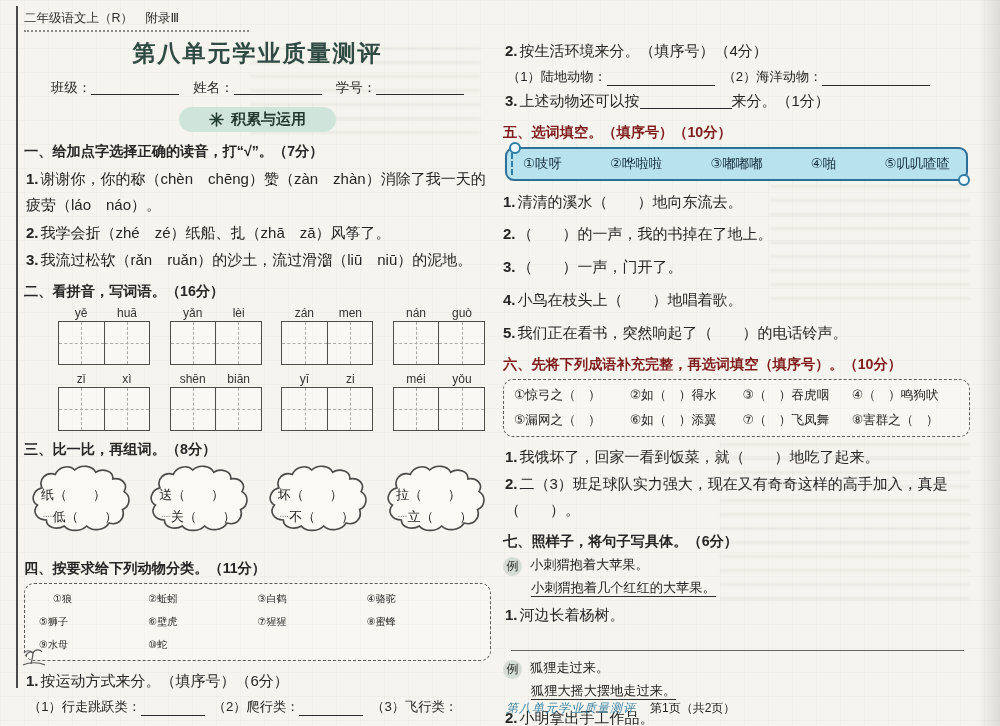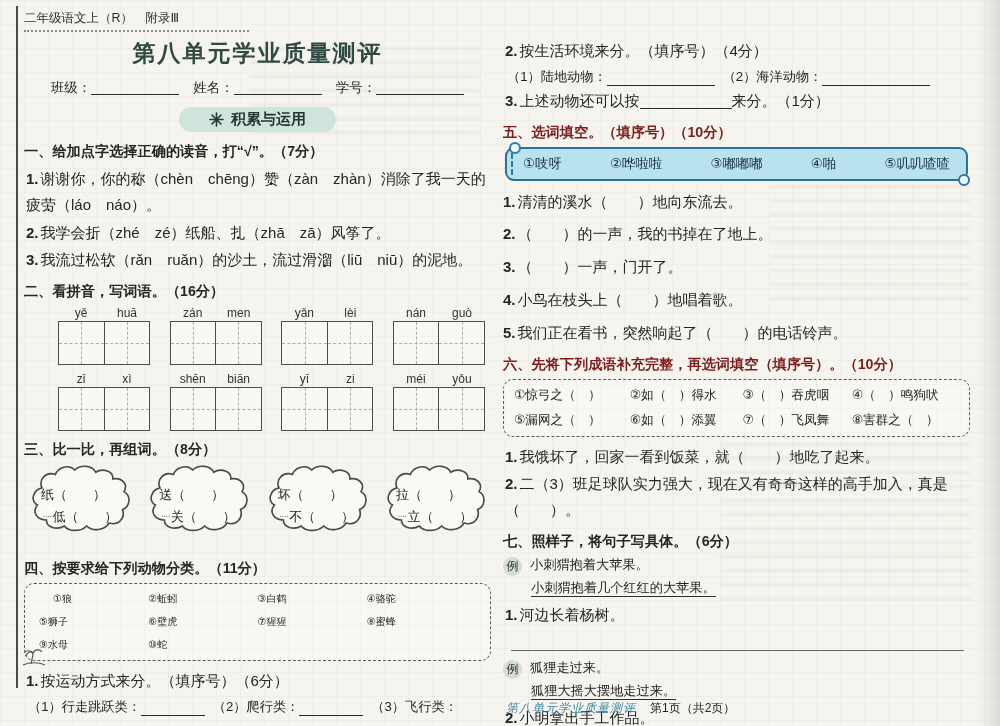--- a/index.html
+++ b/index.html
@@ -150,32 +150,32 @@
               <span>yě</span>
               <span>huā</span>
             </div>
             <div class="tian">
               <div class="cell"></div>
               <div class="cell"></div>
             </div>
           </div>
         <div class="word-box">
             <div class="pinyin">
+              <span>yǎn</span>
+              <span>lèi</span>
+            </div>
+            <div class="tian">
+              <div class="cell"></div>
+              <div class="cell"></div>
+            </div>
+          </div>
+        <div class="word-box">
+            <div class="pinyin">
               <span>zán</span>
               <span>men</span>
-            </div>
-            <div class="tian">
-              <div class="cell"></div>
-              <div class="cell"></div>
-            </div>
-          </div>
-        <div class="word-box">
-            <div class="pinyin">
-              <span>yǎn</span>
-              <span>lèi</span>
             </div>
             <div class="tian">
               <div class="cell"></div>
               <div class="cell"></div>
             </div>
           </div>
         <div class="word-box">
             <div class="pinyin">
               <span>nán</span>
               <span>guò</span>

